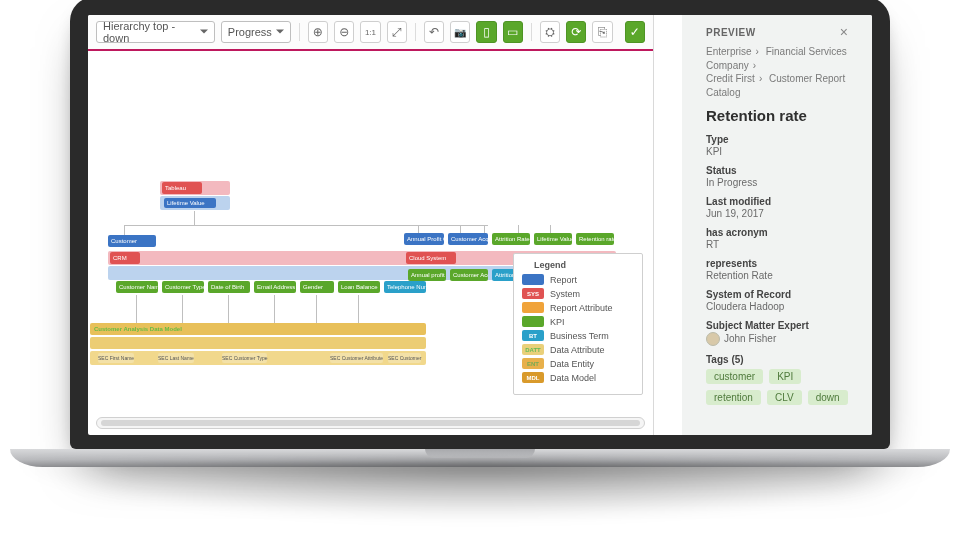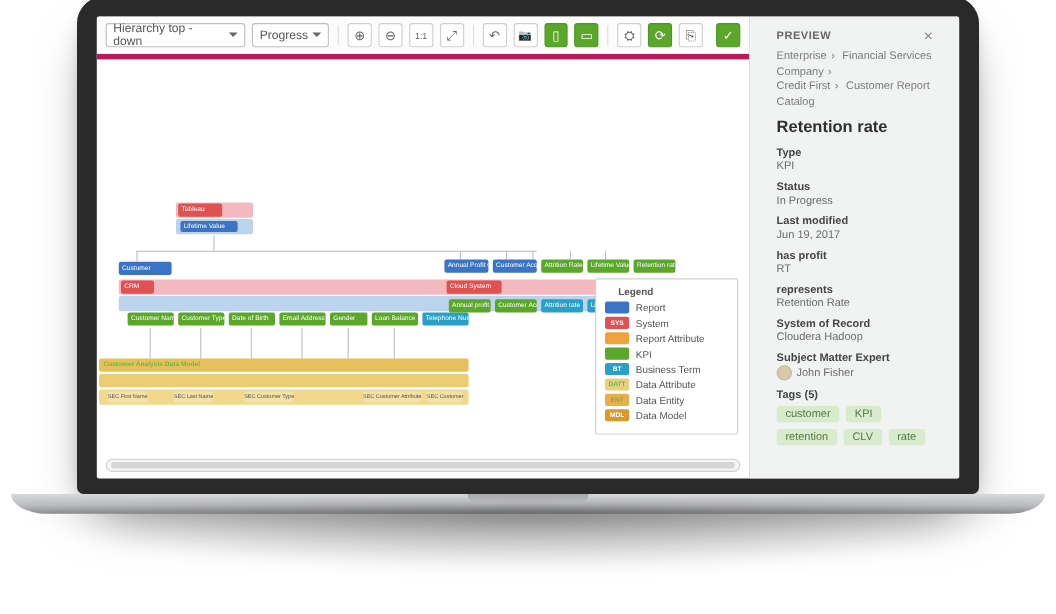--- a/index.html
+++ b/index.html
@@ -53,27 +53,27 @@
   .shadow-pad {
     height: 60px;
     margin: -6px -60px 0;
     background: radial-gradient(ellipse at center top, rgba(0,0,0,.35), rgba(0,0,0,0) 70%);
     filter: blur(6px);
   }
 
   
   .app { display: flex; flex: 1; min-height: 0; }
   .main { flex: 1; display: flex; flex-direction: column; border-right: 1px solid #d9d9d9; min-width: 0; }
-  .side { width: 190px; background: #f1f3f2; padding: 10px 24px 12px; font-size: 11px; color: #3a3a3a; overflow: hidden; }
+  .side { width: 190px; background: #f1f3f2; padding: 10px 24px 12px; font-size: 11px; color: #3a3a3a; overflow: hidden; margin-left: 28px; }
 
   
   .toolbar {
     display: flex; align-items: center; gap: 6px;
     padding: 6px 8px;
-    border-bottom: 5px solid #be185d;
+    border-bottom: 2px solid #be185d;
     background: #fcfcfc;
   }
   .sel {
     height: 22px; border: 1px solid #bfbfbf; border-radius: 3px;
     background: #fff; padding: 0 18px 0 6px; font-size: 11px; color: #555;
     position: relative; display: inline-flex; align-items: center; cursor: pointer;
   }
   .sel::after {
     content: ""; position: absolute; right: 6px; top: 50%; transform: translateY(-30%);
     border: 4px solid transparent; border-top-color: #666;
@@ -309,21 +309,21 @@
             </div>
           <div class="field">
               <div class="k">Status</div>
               <div class="v">In Progress</div>
             </div>
           <div class="field">
               <div class="k">Last modified</div>
               <div class="v">Jun 19, 2017</div>
             </div>
           <div class="field">
-              <div class="k">has profit</div>
+              <div class="k">has acronym</div>
               <div class="v">RT</div>
             </div>
           <div class="field">
               <div class="k">represents</div>
               <div class="v">Retention Rate</div>
             </div>
           <div class="field">
               <div class="k">System of Record</div>
               <div class="v">Cloudera Hadoop</div>
             </div>
@@ -334,21 +334,21 @@
             </div>
           </div>
 
           <div class="field">
             <div class="k">Tags (5)</div>
             <div class="tags">
               <span class="tag">customer</span>
               <span class="tag">KPI</span>
               <span class="tag">retention</span>
               <span class="tag">CLV</span>
-              <span class="tag">rate</span>
+              <span class="tag">down</span>
             </div>
           </div>
         </div>
 
       </div>
     </div>
   </div>
   <div class="base">
       <div class="notch"></div>
     </div>

